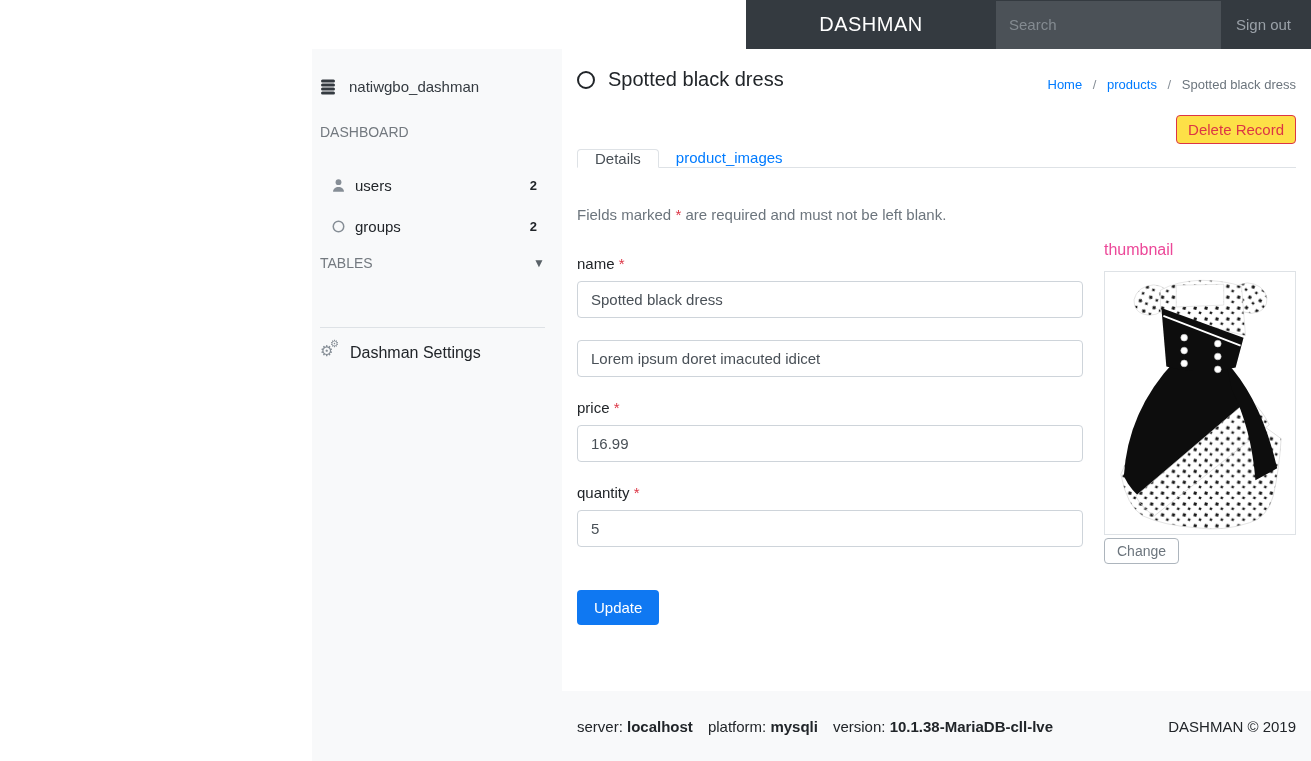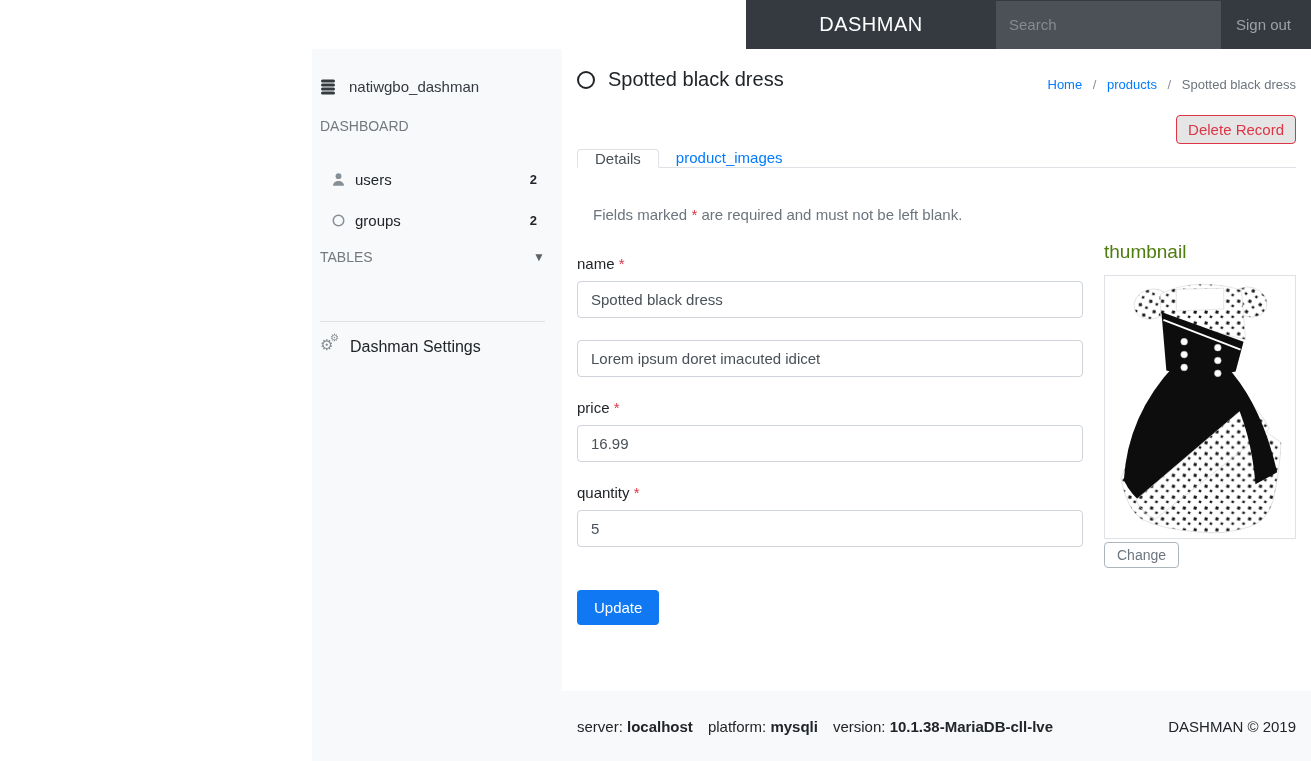--- a/index.html
+++ b/index.html
@@ -14,21 +14,21 @@
   .search::placeholder { color:#848b91; }
   .signout { color:#9aa1a8; font-size:15px; padding:0 20px 0 15px; text-decoration:none; cursor:pointer; white-space:nowrap; }
 
   
   .bodyrow { display:flex; flex:1 1 auto; min-height:0; }
   .sidebar { width:250px; background:#f8f9fa; flex:0 0 auto; padding-top:29px; }
   .rightcol { flex:1; display:flex; flex-direction:column; min-width:0; }
   .main { flex:1 1 auto; background:#fff; padding:13px 15px 0 15px; }
 
   
-  .db-row { display:flex; align-items:center; padding:0 8px; margin-bottom:23px; cursor:pointer; }
+  .db-row { display:flex; align-items:center; padding:0 8px; margin-bottom:29px; cursor:pointer; }
   .db-row .icn { width:16px; height:16px; margin-right:13px; display:inline-flex; }
   .db-label { font-size:15px; color:#343a40; }
   .section { font-size:14px; color:#73797f; padding:0 8px; display:flex; align-items:center; }
   .section.first { margin-bottom:25px; }
   .nav-item { display:flex; align-items:center; padding:12px 25px 12px 18px; cursor:pointer; }
   .nav-item .icn { width:16px; height:16px; margin-right:9px; display:inline-flex; align-items:center; justify-content:center; }
   .nav-label { font-size:15px; color:#212529; }
   .count { margin-left:auto; font-size:13px; font-weight:700; color:#212529; }
   .section.tables { margin-top:8px; }
   .caret { margin-left:auto; margin-right:9px; color:#5a6268; font-size:12px; cursor:pointer; }
@@ -43,40 +43,40 @@
   .page-head { display:flex; align-items:flex-start; justify-content:space-between; margin-top:6px; }
   .title-wrap { display:flex; align-items:center; }
   .record-icon { width:18px; height:18px; border:2.5px solid #212529; border-radius:50%; margin-right:13px; flex:0 0 auto; }
   h1.page-title { font-size:20px; font-weight:500; color:#212529; }
   .breadcrumb { font-size:13px; margin-top:9px; white-space:nowrap; }
   .breadcrumb a { color:#007bff; text-decoration:none; cursor:pointer; }
   .breadcrumb .sep { color:#868e96; margin:0 7px; }
   .breadcrumb .current { color:#6c757d; }
 
   .delete-row { display:flex; justify-content:flex-end; margin-top:23px; }
-  .btn-delete { background:#e5e5e5; border:1px solid #dc3545; color:#dc3545; font-size:15px; font-family:inherit; padding:5px 11px; border-radius:4px; cursor:pointer; }
+  .btn-delete { background:#fde047; border:1px solid #dc3545; color:#dc3545; font-size:15px; font-family:inherit; padding:5px 11px; border-radius:4px; cursor:pointer; }
 
   
   .tabs { display:flex; margin-top:5px; border-bottom:1px solid #dee2e6; }
   .tab { padding:0 17px; font-size:15px; cursor:pointer; }
   .tab.active { color:#495057; background:#fff; border:1px solid #dee2e6; border-bottom:1px solid #fff; border-radius:4px 4px 0 0; margin-bottom:-1px; }
   .tab.link { color:#007bff; }
 
   
-  .note { margin-top:38px; color:#6c757d; font-size:15px;margin-left:16px; }
+  .note { margin-top:38px; color:#6c757d; font-size:15px; }
   .star { color:#dc3545; }
   .form-layout { display:flex; margin-top:18px; }
   .fields { width:506px; flex:0 0 auto; padding-top:14px; }
   .group { margin-bottom:22px; }
   .group label { display:block; font-size:15px; color:#212529; margin-bottom:9px; }
   .group input { width:100%; height:37px; border:1px solid #ced4da; border-radius:4px; padding:0 13px; font-size:15px; color:#495057; font-family:inherit; outline:none; }
   .btn-update { margin-top:21px; background:#0f78f2; color:#fff; border:none; border-radius:4px; font-size:15px; font-family:inherit; padding:9px 17px; cursor:pointer; }
 
   .thumb-col { margin-left:21px; }
-  .thumb-label { font-size:19px; color:#4d7c0f; margin-bottom:12px; }
+  .thumb-label { font-size:16px; color:#ec4899; margin-bottom:12px; }
   .thumb-box { width:192px; height:264px; border:1px solid #dee2e6; background:#fff; overflow:hidden; }
   .btn-change { margin-top:3px; background:#fff; border:1px solid #adb5bd; color:#6c757d; font-size:14px; font-family:inherit; padding:4px 12px; border-radius:4px; cursor:pointer; }
 
   
   .footer { flex:0 0 70px; background:#f8f9fa; display:flex; align-items:center; padding:0 15px; font-size:15px; }
   .footer .grp { margin-right:15px; color:#212529; }
   .footer .val { font-weight:700; }
   .copyright { margin-left:auto; color:#212529; }
 </style>
 </head>

